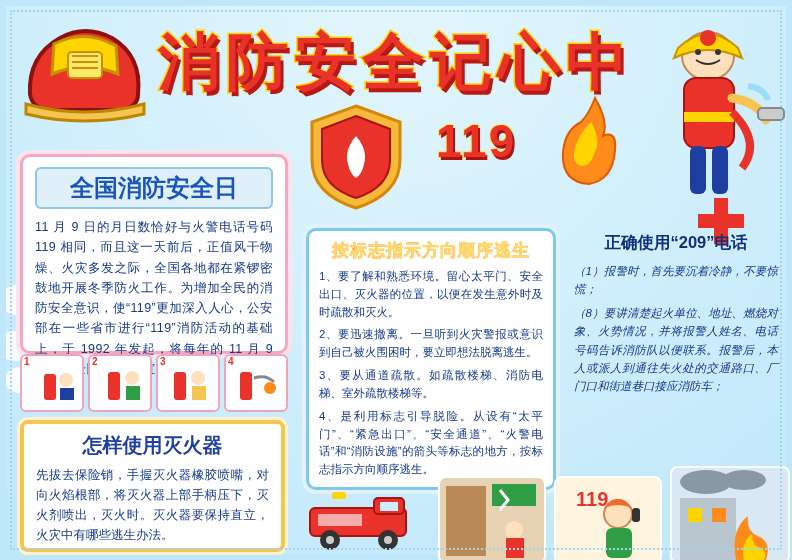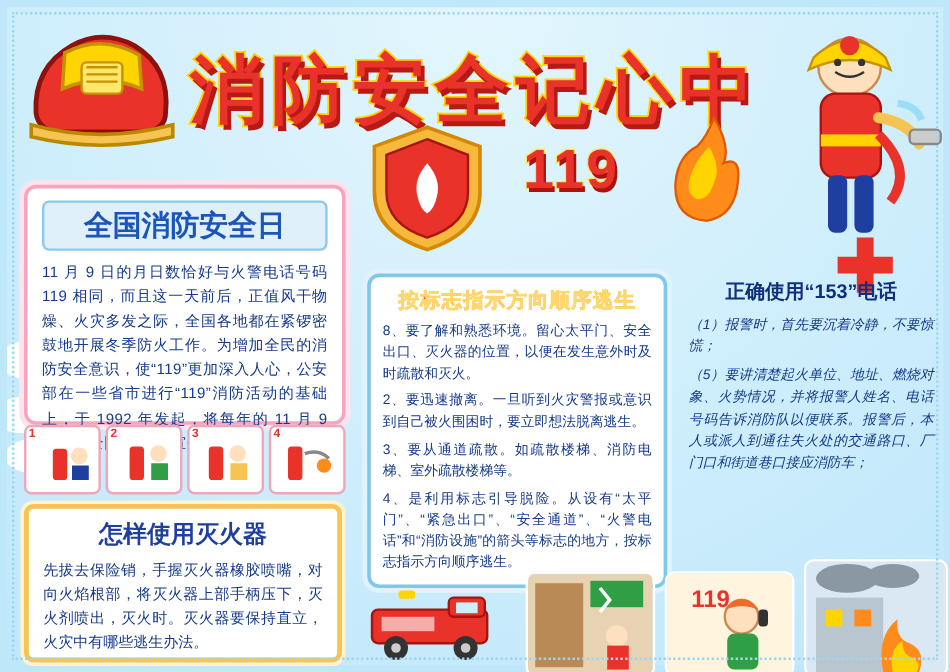--- a/index.html
+++ b/index.html
@@ -16,21 +16,21 @@
     border:6px solid #bfe7fa;
     box-sizing:border-box;
   }
   
   .page:after{
     content:"";position:absolute;inset:4px;border:2px dotted #9bd8f0;pointer-events:none;
   }
 
   
   .title{
-    position:absolute;left:150px;top:21px;width:480px;height:96px;
+    position:absolute;left:150px;top:8px;width:480px;height:96px;
     display:flex;align-items:center;justify-content:center;
   }
   .title-text{
     font-family:"DejaVu Sans","Liberation Sans",sans-serif;
     font-size:62px;font-weight:bold;letter-spacing:6px;
     color:#e8322a;
     -webkit-text-stroke:3px #ffd400;
     paint-order:stroke fill;
     text-shadow:3px 4px 0 #b71a14;
   }
@@ -235,30 +235,30 @@
     </div>
   </div>
 
   <div class="panel p-ext">
     <h3>怎样使用灭火器</h3>
     <p>先拔去保险销，手握灭火器橡胶喷嘴，对向火焰根部，将灭火器上部手柄压下，灭火剂喷出，灭火时。灭火器要保持直立，火灾中有哪些逃生办法。</p>
   </div>
 
   <div class="panel p-escape">
     <h3>按标志指示方向顺序逃生</h3>
-    <p>8、要了解和熟悉环境。留心太平门、安全出口、灭火器的位置，以便在发生意外时及时疏散和灭火。</p>
+    <p>1、要了解和熟悉环境。留心太平门、安全出口、灭火器的位置，以便在发生意外时及时疏散和灭火。</p>
     <p>2、要迅速撤离。一旦听到火灾警报或意识到自己被火围困时，要立即想法脱离逃生。</p>
     <p>3、要从通道疏散。如疏散楼梯、消防电梯、室外疏散楼梯等。</p>
     <p>4、是利用标志引导脱险。从设有“太平门”、“紧急出口”、“安全通道”、“火警电话”和“消防设施”的箭头等标志的地方，按标志指示方向顺序逃生。</p>
   </div>
 
   <div class="panel p-call">
-    <h3>正确使用“153”电话</h3>
+    <h3>正确使用“209”电话</h3>
     <p>（1）报警时，首先要沉着冷静，不要惊慌；</p>
-    <p>（5）要讲清楚起火单位、地址、燃烧对象、火势情况，并将报警人姓名、电话号码告诉消防队以便联系。报警后，本人或派人到通往失火处的交通路口、厂门口和街道巷口接应消防车；</p>
+    <p>（8）要讲清楚起火单位、地址、燃烧对象、火势情况，并将报警人姓名、电话号码告诉消防队以便联系。报警后，本人或派人到通往失火处的交通路口、厂门口和街道巷口接应消防车；</p>
   </div>
 
   <div class="art art-truck">
     <svg viewBox="0 0 120 74" width="120" height="74">
       <rect x="8" y="22" width="96" height="28" rx="5" fill="#e8322a" stroke="#a81410" stroke-width="2"></rect>
       <rect x="72" y="12" width="30" height="16" rx="4" fill="#e8322a" stroke="#a81410" stroke-width="2"></rect>
       <rect x="78" y="16" width="18" height="9" fill="#cfeefc"></rect>
       <rect x="16" y="28" width="44" height="12" fill="#fff" opacity=".6"></rect>
       <circle cx="28" cy="54" r="10" fill="#333"></circle>
         <circle cx="28" cy="54" r="4" fill="#ccc"></circle>

